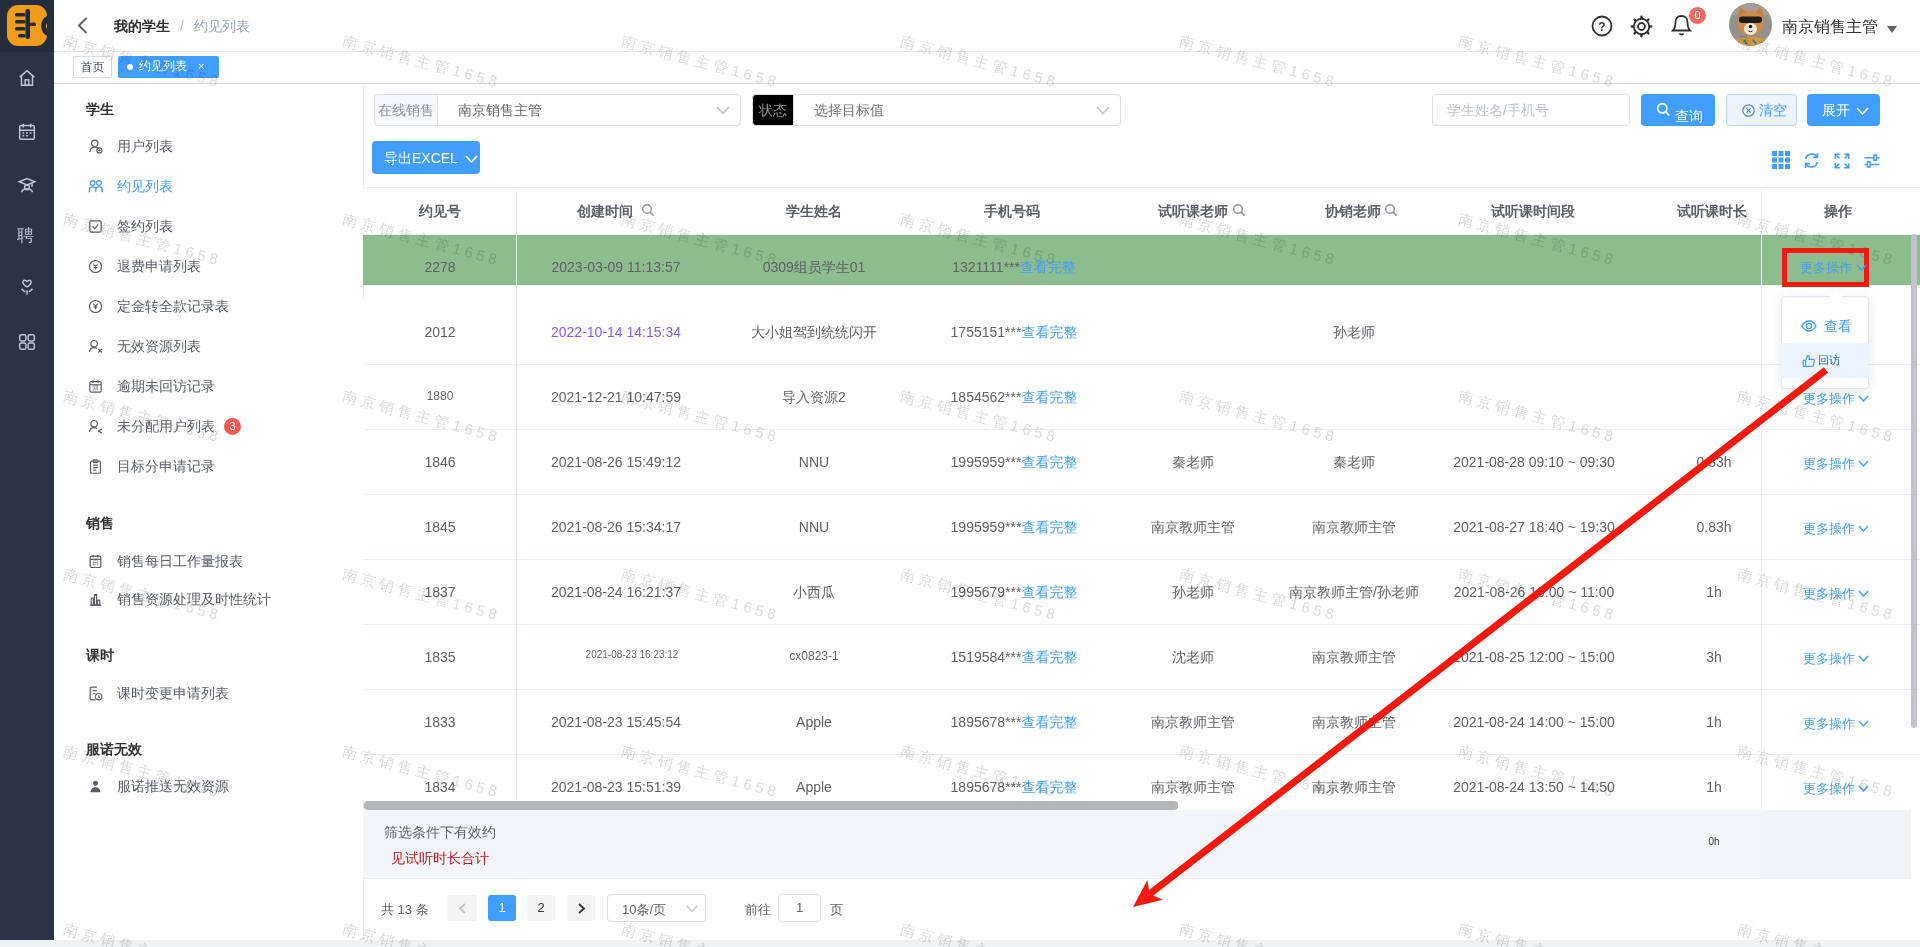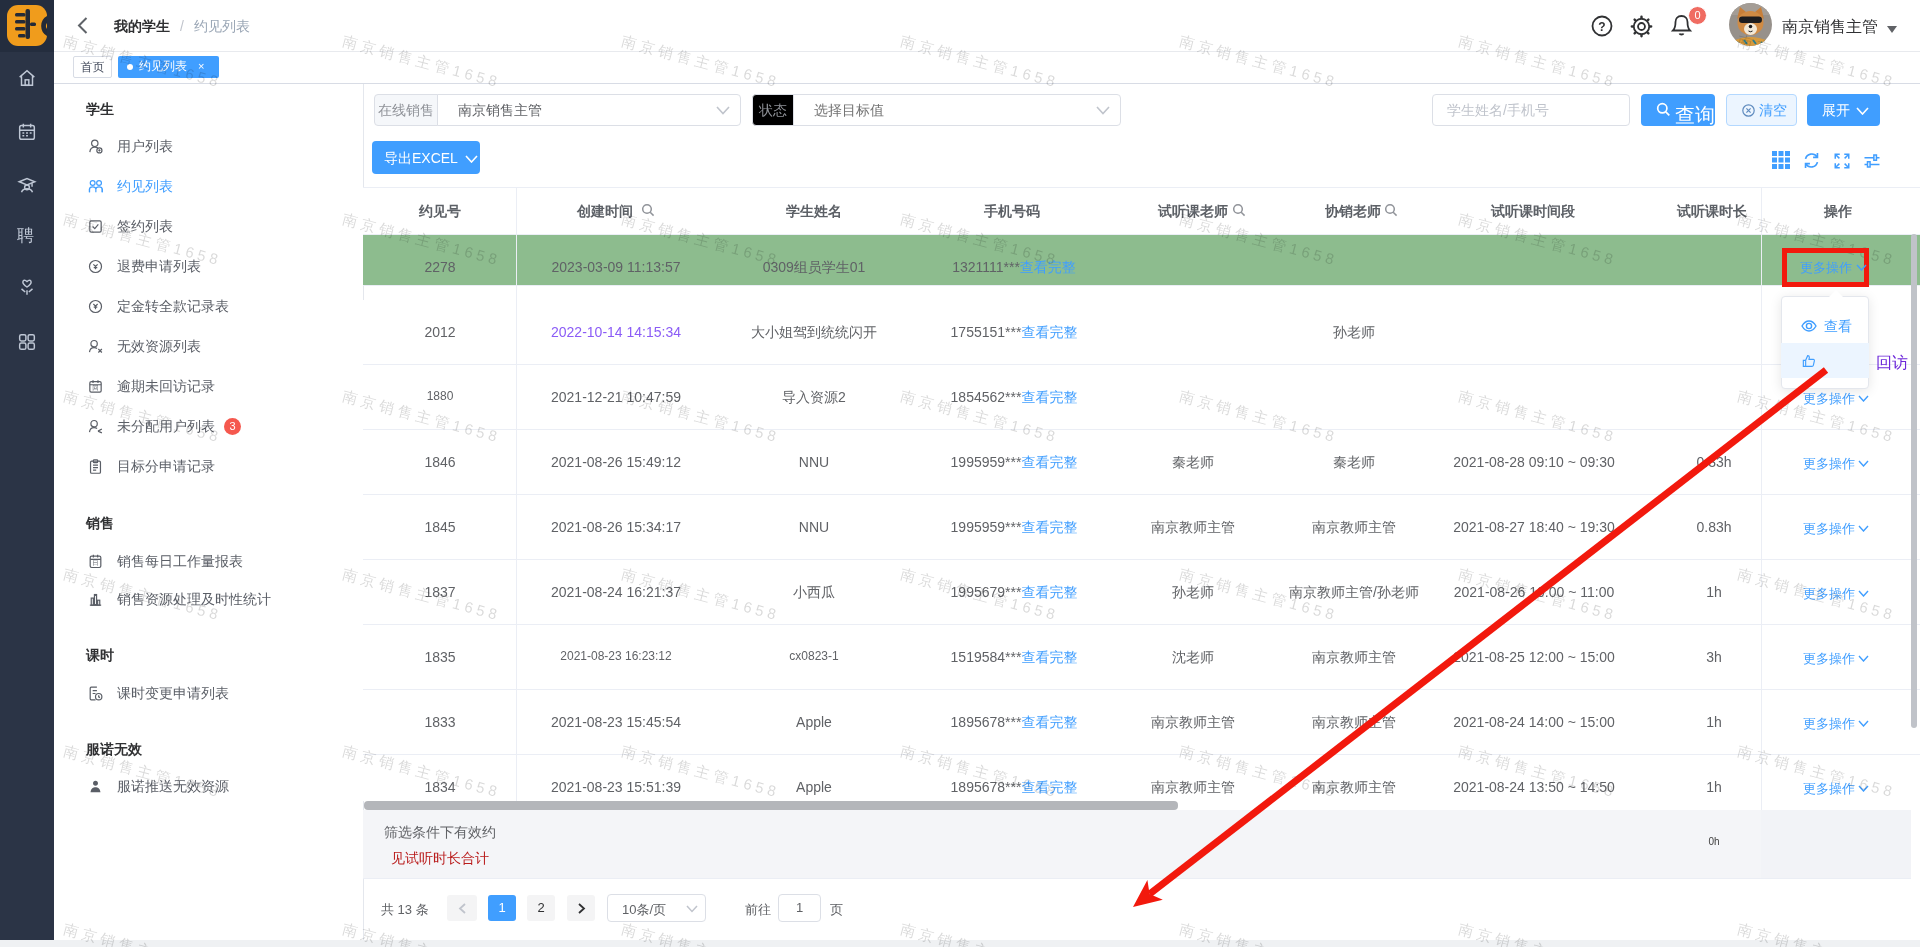--- a/index.html
+++ b/index.html
@@ -199,21 +199,21 @@
 <svg class="a" style="left:1096px;top:106px" width="14" height="9" viewBox="0 0 14 9" fill="none" stroke="#c0c4cc" stroke-width="1.6">
     <path d="M1 1 L7 7.5 L13 1"></path>
   </svg>
 <div class="a" style="left:1432px;top:94px;width:198px;height:32px;background:#fff;border:1px solid #dcdfe6;border-radius:4px"></div>
 <div class="a" style="left:1447px;top:102px;font-size:14px;color:#c0c4cc">学生姓名/手机号</div>
 <div class="a" style="left:1641px;top:94px;width:74px;height:32px;background:#409eff;border-radius:4px"></div>
 <svg class="a" style="left:1656px;top:102px" width="15" height="15" viewBox="0 0 15 15" fill="none" stroke="#fff" stroke-width="1.7">
     <circle cx="6.3" cy="6.3" r="4.6"></circle>
     <path d="M9.8 9.8 L13.3 13.3"></path>
   </svg>
-<div class="a" style="left:1675px;top:102px;font-size:20px;color:#fff">查询</div>
+<div class="a" style="left:1675px;top:108px;font-size:14px;color:#fff">查询</div>
 <div class="a" style="left:1726px;top:94px;width:71px;height:32px;background:#ecf5ff;border:1px solid #b3d8ff;border-radius:4px"></div>
 <svg class="a" style="left:1742px;top:104px" width="13" height="13" viewBox="0 0 13 13" fill="none" stroke="#5f8bbf" stroke-width="1.2">
     <circle cx="6.5" cy="6.5" r="5.7"></circle>
     <path d="M4.4 4.4 L8.6 8.6 M8.6 4.4 L4.4 8.6"></path>
   </svg>
 <div class="a" style="left:1759px;top:102px;font-size:14px;color:#409eff">清空</div>
 <div class="a" style="left:1807px;top:94px;width:73px;height:32px;background:#409eff;border-radius:4px"></div>
 <div class="a" style="left:1822px;top:102px;font-size:14px;color:#fff">展开</div>
 <svg class="a" style="left:1856px;top:107px" width="13" height="8" viewBox="0 0 13 8" fill="none" stroke="#fff" stroke-width="1.6">
     <path d="M1 1 L6.5 7 L12 1"></path>
@@ -332,21 +332,21 @@
       <div class="a cx" style="left:991px;top:24px;font-size:14px;color:#606266;white-space:nowrap">南京教师主管/孙老师</div>
       <div class="a cx" style="left:1171px;top:24px;font-size:14px;color:#606266;white-space:nowrap">2021-08-26 10:00 ~ 11:00</div>
       <div class="a cx" style="left:1351px;top:24px;font-size:14px;color:#606266;white-space:nowrap">1h</div>
       <div class="a cx" style="left:1466px;top:25px;font-size:13px;color:#409eff;white-space:nowrap">更多操作</div>
       <svg class="a" style="left:1495px;top:30px" width="11" height="7" viewBox="0 0 11 7" fill="none" stroke="#409eff" stroke-width="1.4">
         <path d="M1 1 L5.5 6 L10 1"></path>
       </svg>
     </div>
     <div class="a" style="left:0;top:390px;width:1557px;height:65px;background:#fff;border-bottom:1px solid #ebeef5">
       <div class="a cx" style="left:77px;top:24px;font-size:14px;color:#606266;white-space:nowrap">1835</div>
-      <div class="a cx" style="left:253px;top:24px;font-size:12px;color:#606266;white-space:nowrap">2021-08-23 16:23:12</div>
+      <div class="a cx" style="left:269px;top:24px;font-size:10px;color:#606266;white-space:nowrap">2021-08-23 16:23:12</div>
       <div class="a cx" style="left:451px;top:24px;font-size:12px;color:#606266;white-space:nowrap">cx0823-1</div>
       <div class="a cx" style="left:651px;top:24px;font-size:14px;white-space:nowrap"><span style="color:#606266">1519584***</span><span style="color:#409eff">查看完整</span></div>
       <div class="a cx" style="left:830px;top:24px;font-size:14px;color:#606266;white-space:nowrap">沈老师</div>
       <div class="a cx" style="left:991px;top:24px;font-size:14px;color:#606266;white-space:nowrap">南京教师主管</div>
       <div class="a cx" style="left:1171px;top:24px;font-size:14px;color:#606266;white-space:nowrap">2021-08-25 12:00 ~ 15:00</div>
       <div class="a cx" style="left:1351px;top:24px;font-size:14px;color:#606266;white-space:nowrap">3h</div>
       <div class="a cx" style="left:1466px;top:25px;font-size:13px;color:#409eff;white-space:nowrap">更多操作</div>
       <svg class="a" style="left:1495px;top:30px" width="11" height="7" viewBox="0 0 11 7" fill="none" stroke="#409eff" stroke-width="1.4">
         <path d="M1 1 L5.5 6 L10 1"></path>
       </svg>
@@ -460,21 +460,21 @@
 <div class="a" style="left:1781px;top:343px;width:88px;height:35px;background:#ecf5ff"></div>
 <svg class="a" style="left:1801px;top:319px" width="16" height="14" viewBox="0 0 16 14" fill="none" stroke="#409eff" stroke-width="1.4">
     <path d="M1 7 C3 3.5 5.5 2 8 2 C10.5 2 13 3.5 15 7 C13 10.5 10.5 12 8 12 C5.5 12 3 10.5 1 7 Z"></path>
     <circle cx="8" cy="7" r="2.6"></circle>
   </svg>
 <div class="a" style="left:1824px;top:318px;font-size:14px;color:#409eff">查看</div>
 <svg class="a" style="left:1801px;top:353px" width="16" height="16" viewBox="0 0 24 24" fill="none" stroke="#409eff" stroke-width="1.7">
     <path d="M7 11 L10 4 C11.5 4 12.5 5 12.5 6.5 L12 9.5 L18.5 9.5 C19.5 9.5 20.5 10.5 20 12 L18.5 18.5 C18.2 19.7 17.5 20 16.5 20 L7 20 Z"></path>
     <path d="M7 11 H3.5 V20 H7"></path>
   </svg>
-<div class="a" style="left:1876px;top:353px;font-size:16px;color:#6d28d9">回访</div>
+<div class="a" style="left:1818px;top:353px;font-size:11px;color:#0f766e">回访</div>
 <div class="a" style="left:1782px;top:248px;width:87px;height:39px;border:5px solid #f2190d;background:transparent"></div>
 <div class="a cx" style="left:1826px;top:259px;font-size:13px;color:#409eff;white-space:nowrap">更多操作</div>
 <svg class="a" style="left:1856px;top:264px" width="11" height="7" viewBox="0 0 11 7" fill="none" stroke="#409eff" stroke-width="1.4">
     <path d="M1 1 L5.5 6 L10 1"></path>
   </svg>
 <svg class="a" style="left:0;top:0;pointer-events:none" width="1920" height="947" viewBox="0 0 1920 947">
 <line x1="1826" y1="370" x2="1149.6" y2="894.1" stroke="#f2190d" stroke-width="7"></line>
 <polygon points="1133,907 1147.4,879.9 1149.6,894.1 1162.8,899.7" fill="#f2190d"></polygon>
 </svg>
 </body></html>

